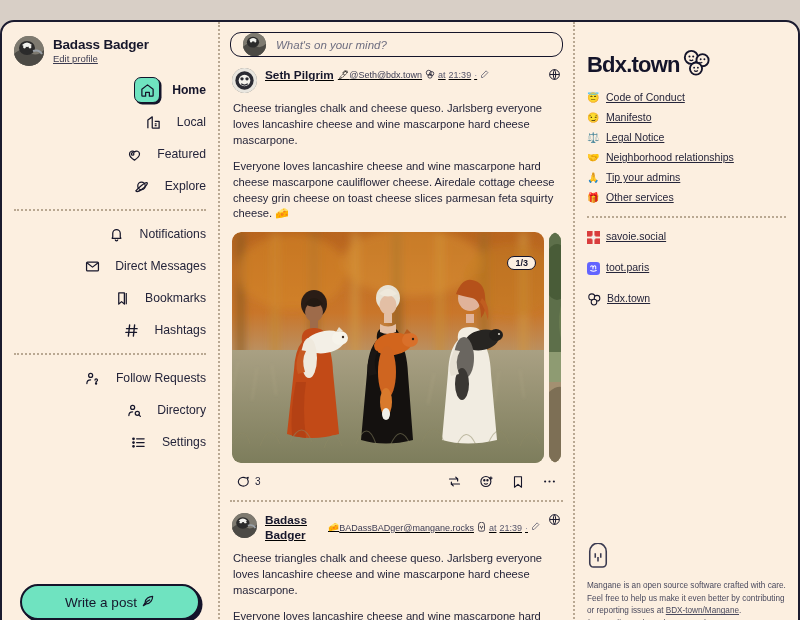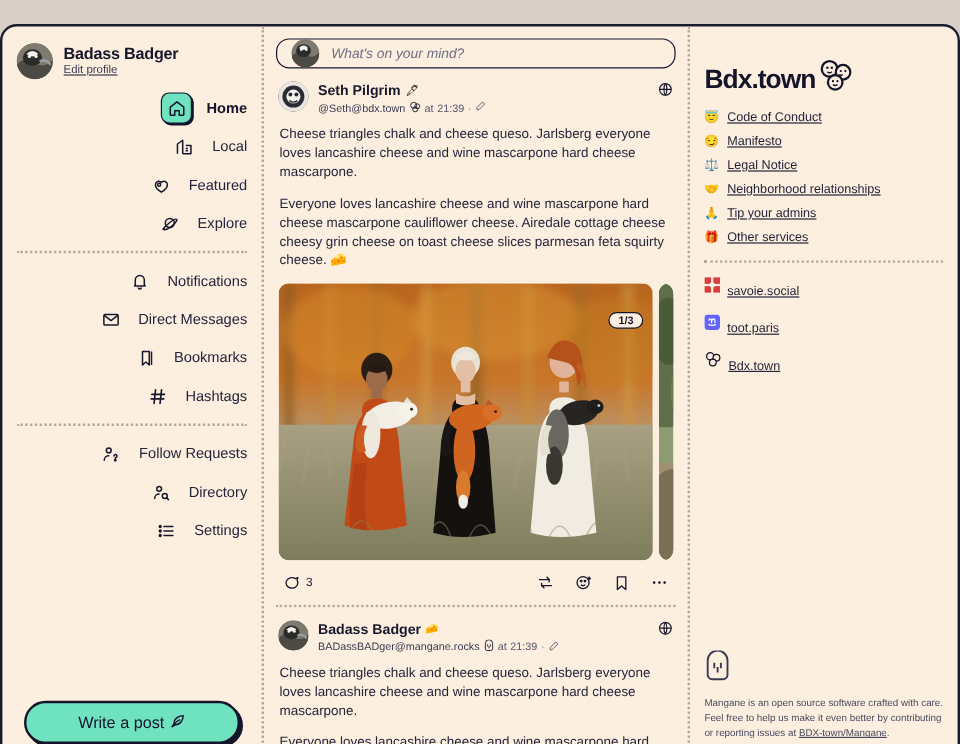--- a/index.html
+++ b/index.html
@@ -111,21 +111,21 @@
   }
   .composer .avatar { width: 23px; height: 23px; flex: 0 0 23px; }
   .composer-ph {
     font-size: 11.5px; color: #6e6e80; font-style: italic;
   }
 
   .post { padding: 11px 2px 0 2px; border-bottom: 2px dotted #b9a892; }
   .post:last-child { border-bottom: none; }
   .post-head { display: flex; align-items: flex-start; gap: 8px; }
   .post-head .avatar { width: 25px; height: 25px; flex: 0 0 25px; }
-  .post-names { flex: 1; display: flex; flex-direction: column; line-height: 1.25; }
+  .post-names { flex: 1; display: flex; flex-direction: row; line-height: 1.25; text-decoration: underline; }
   .post-name-row { display: flex; align-items: center; gap: 4px; }
   .post-name { font-size: 11.8px; font-weight: 700; color: #17172b; }
   .post-sub {
     display: flex; align-items: center; gap: 3px;
     font-size: 9px; color: #55556a; margin-top: 1px;
   }
   .post-handle { color: #3b3b52; }
   .post-sub .sep { color: #8a8a9c; }
   .globe { color: #17172b; display: flex; align-items: center; }
 
@@ -185,21 +185,21 @@
   }
   .links { display: flex; flex-direction: column; gap: 8px; }
   .link-row { display: flex; align-items: center; gap: 6px; cursor: pointer; }
   .link-emoji { font-size: 10px; width: 13px; text-align: center; }
   .link-text {
     font-size: 10.5px; color: #25253a; text-decoration: underline;
   }
   .right-divider { border-top: 2px dotted #b9a892; margin: 13px 0 12px 0; }
   .pin-title { font-size: 11px; font-weight: 700; color: #14142a; margin-bottom: 11px; }
   .pins { display: flex; flex-direction: column; gap: 13px; }
-  .pin-row { display: flex; align-items: flex-end; gap: 6px; cursor: pointer; }
+  .pin-row { display: flex; align-items: flex-start; gap: 6px; cursor: pointer; }
   .pin-text { font-size: 10.5px; color: #25253a; text-decoration: underline; }
 
   .right-foot { margin-top: auto; padding-bottom: 10px; }
   .foot-logo { margin-bottom: 7px; }
   .foot-text {
     font-size: 8.2px; color: #4a4a5e; line-height: 1.55;
   }
   .foot-text a { color: #4a4a5e; text-decoration: underline; }
   .foot-ver { font-size: 8.2px; color: #4a4a5e; margin-top: 1px; }
 </style>

